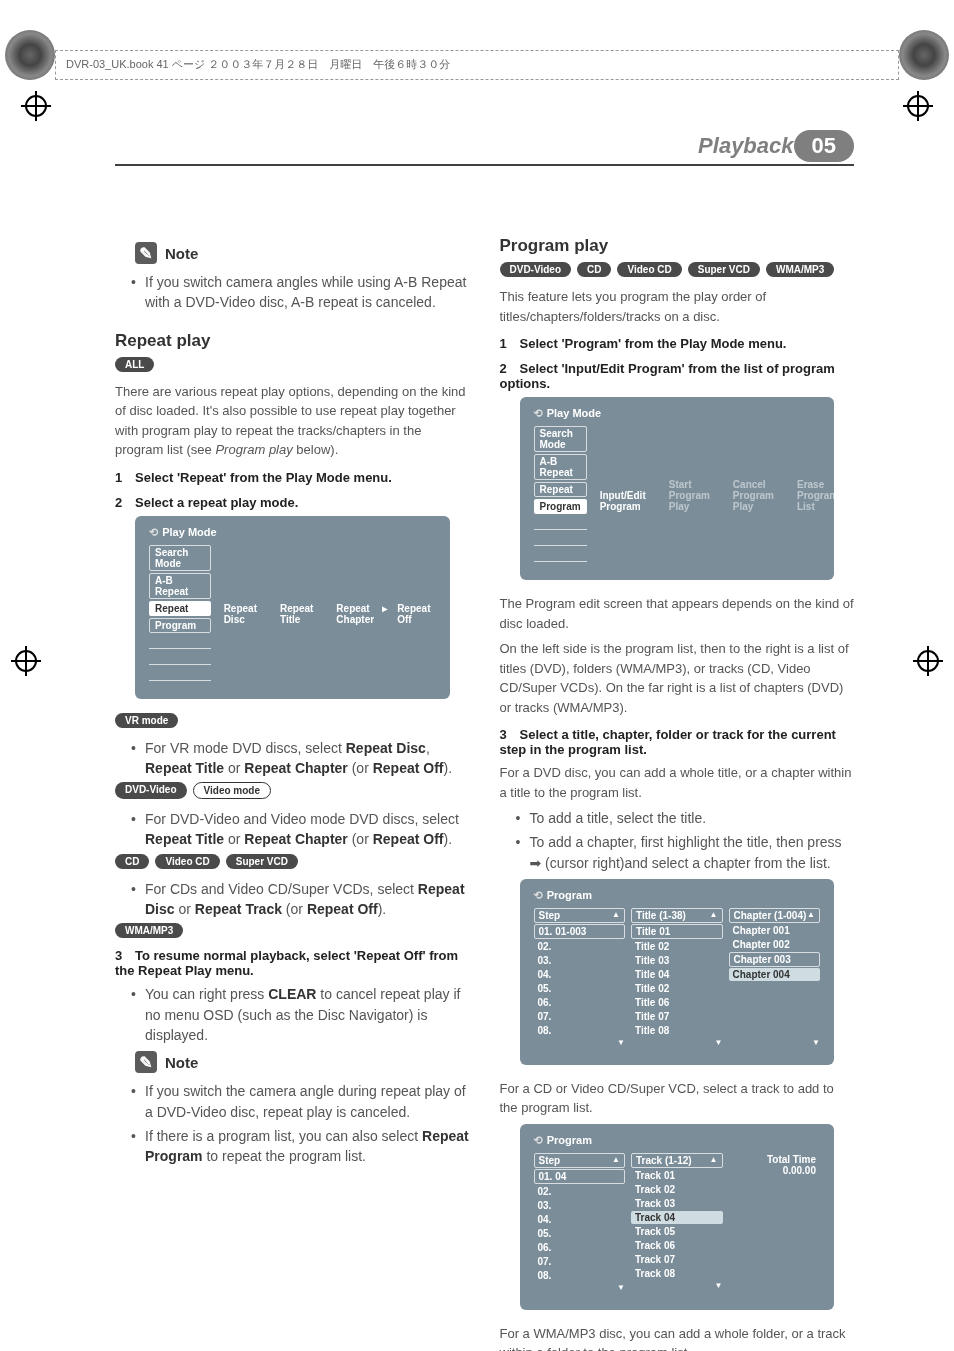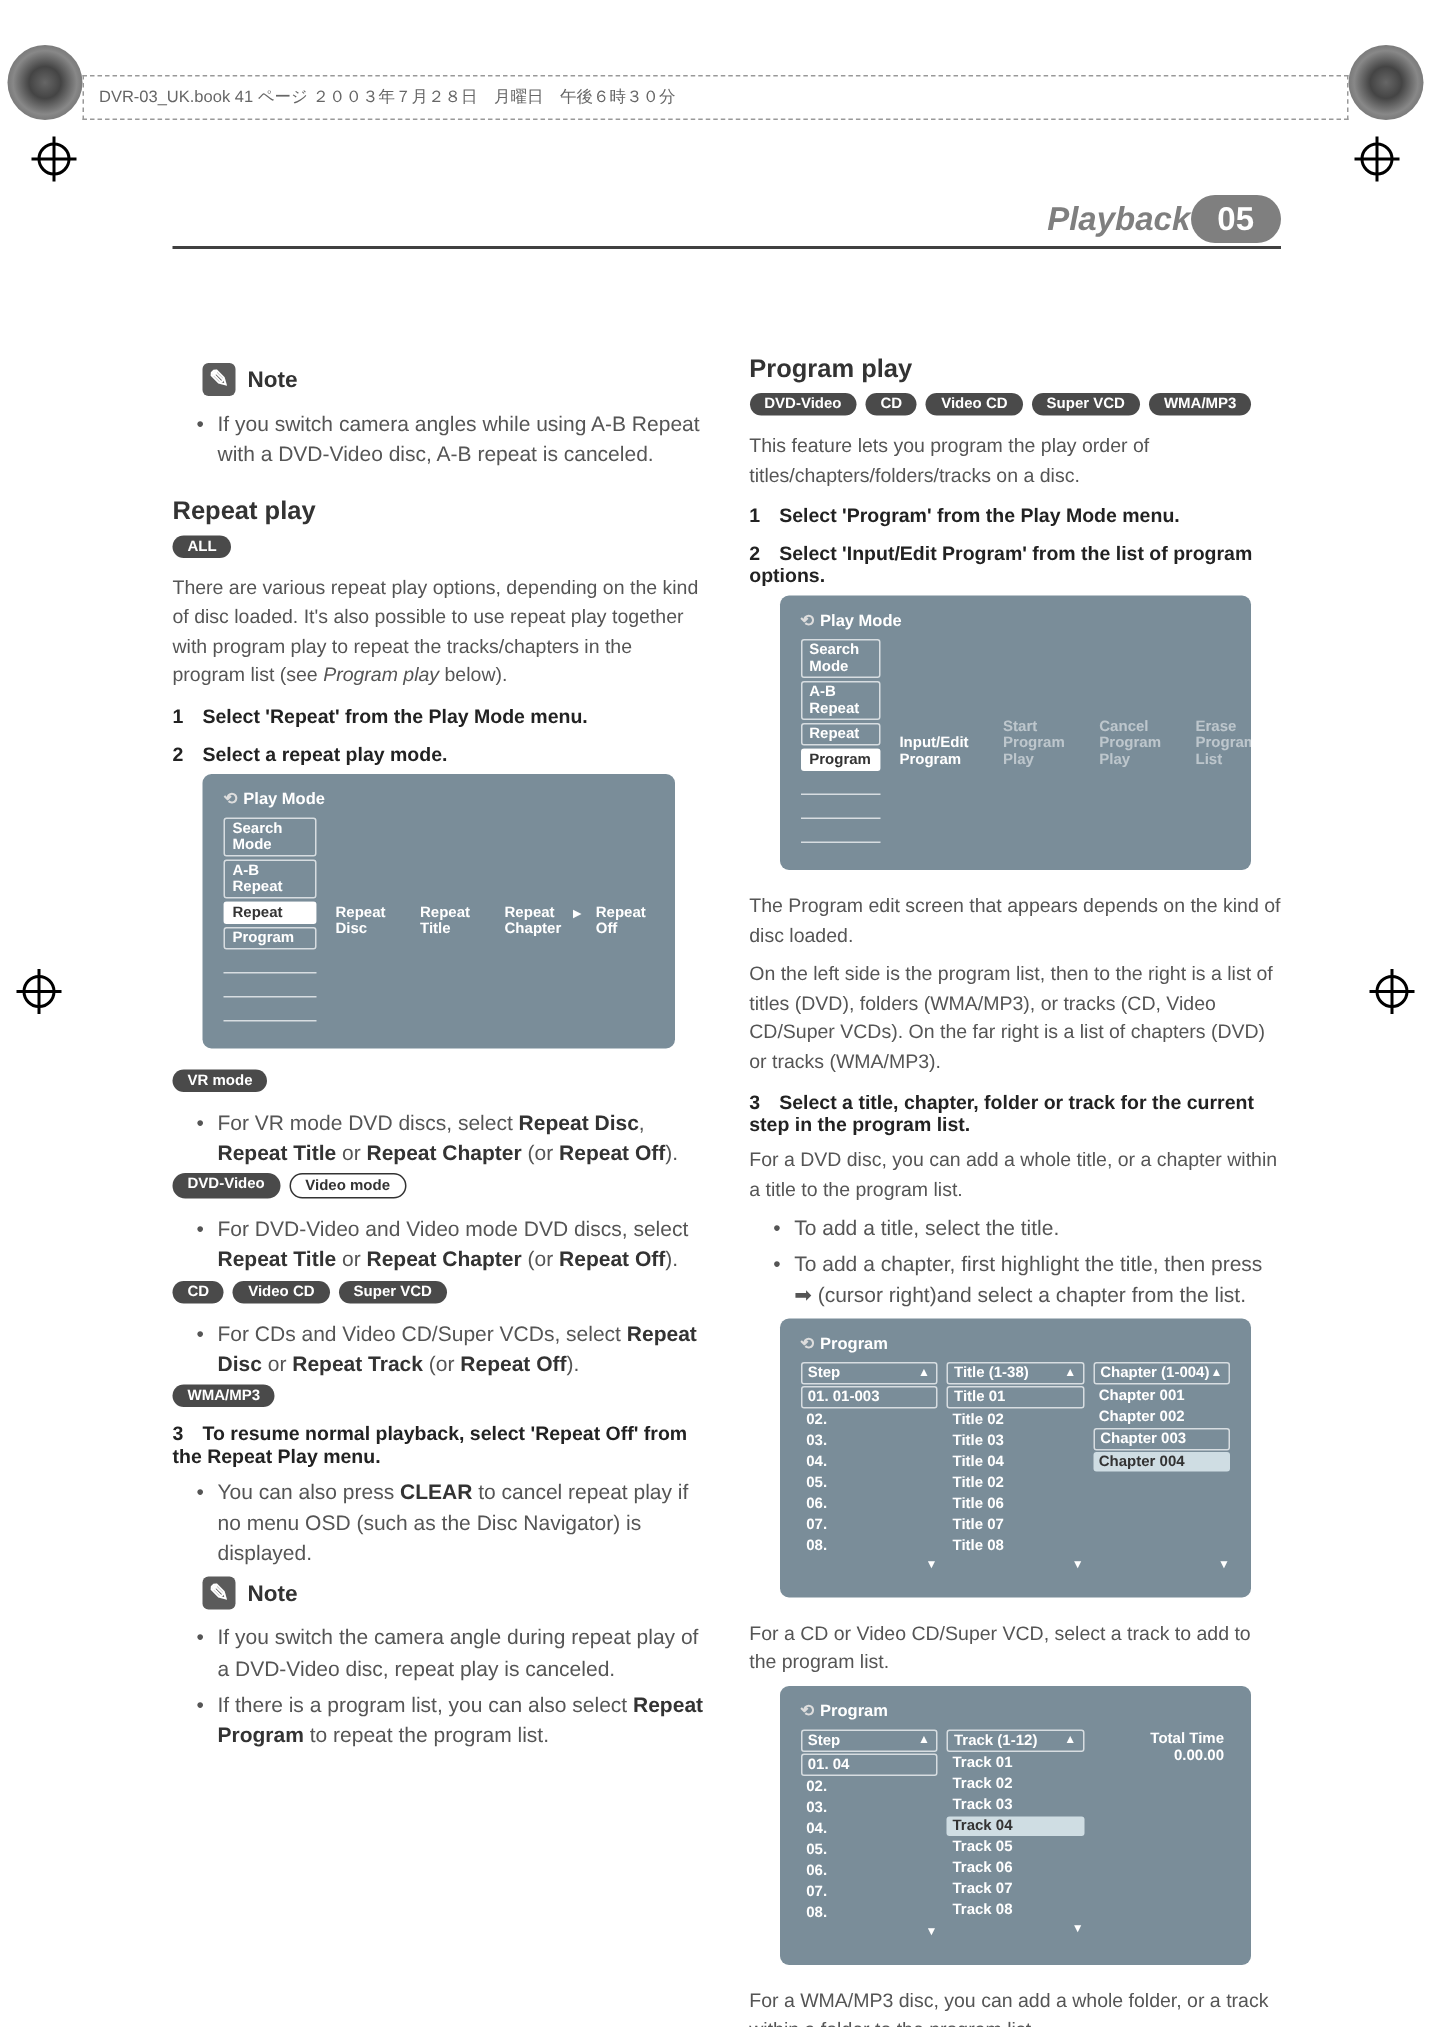--- a/index.html
+++ b/index.html
@@ -252,21 +252,21 @@
       </li>
         </ul>
 
       <div class="badges">
           <span class="badge">WMA/MP3</span>
         </div>
 
       <p class="step"><span class="num">3</span><span>To resume normal playback, select 'Repeat Off' from the Repeat Play menu.</span></p>
       <ul class="bul">
           <li>
-        <span>You can also press </span><strong>CLEAR</strong><span> to cancel repeat play if no menu OSD (such as the Disc Navigator) is displayed.</span>
+        <span>You can right press </span><strong>CLEAR</strong><span> to cancel repeat play if no menu OSD (such as the Disc Navigator) is displayed.</span>
       </li>
         </ul>
 
       <div class="note-row">
         <div class="note-icon">✎</div>
         <span class="note-label">Note</span>
       </div>
       <ul class="bul">
         <li>If you switch the camera angle during repeat play of a DVD-Video disc, repeat play is canceled.</li>
         <li>

